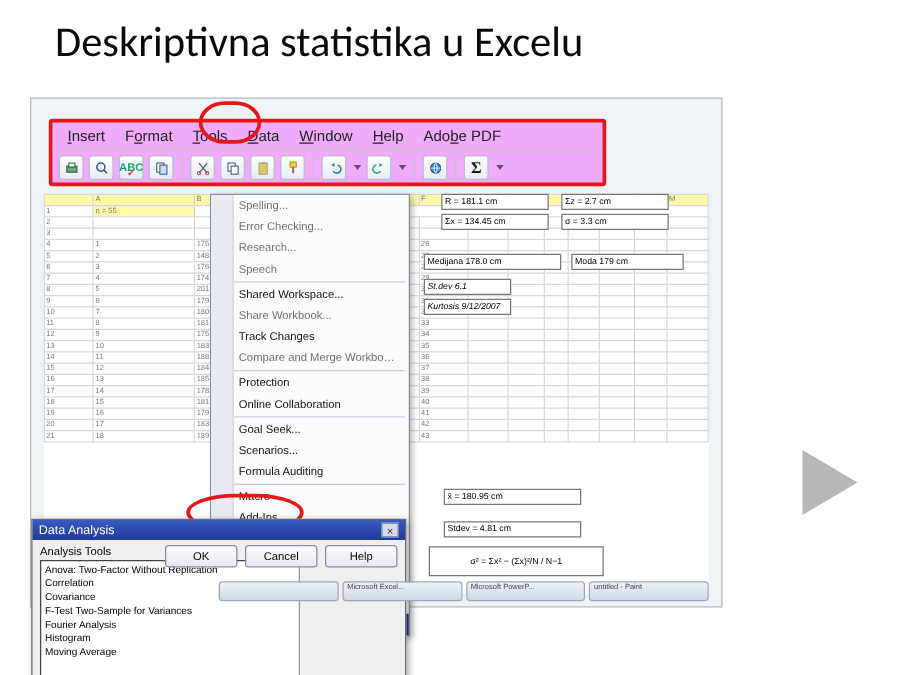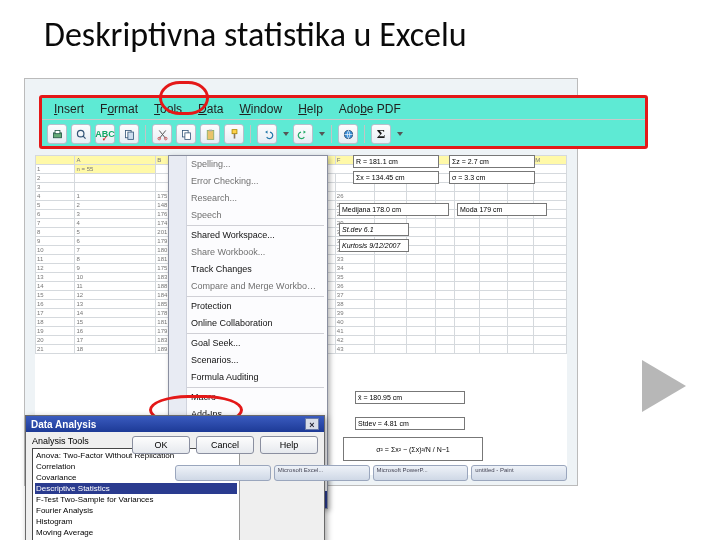--- a/index.html
+++ b/index.html
@@ -1,20 +1,20 @@
 <!DOCTYPE html>
 <html><head>
 <meta charset="utf-8">
 <style>
   *{box-sizing:border-box;margin:0;padding:0;font-family:"Segoe UI",Tahoma,sans-serif}
   body{width:720px;height:540px;background:#fff;overflow:hidden;position:relative}
   .slide-title{font-size:34px;font-weight:400;padding:14px 0 6px 44px;color:#0a0a0a;font-family:Calibri,sans-serif}
   .stage{position:absolute;left:24px;top:78px;width:554px;height:408px;background:#eef3f6;border:1px solid #bbb}
   
-  .menubar-wrap{position:absolute;left:14px;top:16px;width:609px;height:54px;border:3px solid #e41818;border-radius:3px;background:#5eead4}
+  .menubar-wrap{position:absolute;left:14px;top:16px;width:446px;height:54px;border:3px solid #e41818;border-radius:3px;background:#f0abfc}
   .menubar{display:flex;gap:4px;padding:2px 6px 0 6px;font-size:12px;color:#222}
   .menubar span{padding:2px 6px;cursor:default}
   .menubar span u{text-decoration:underline}
   .toolbar{display:flex;align-items:center;gap:4px;padding:4px 5px;border-top:1px solid #c9c9c9;margin-top:1px}
   .tbtn{width:20px;height:20px;border:1px solid #b7c0cc;border-radius:3px;background:linear-gradient(#fdfdfd,#e7edf4);display:flex;align-items:center;justify-content:center;font-size:11px;color:#345}
   .tbtn svg{width:13px;height:13px}
   .sep{width:1px;height:18px;background:#c4c4c4;margin:0 2px}
   .sigma{font-family:"Times New Roman",serif;font-weight:bold;font-size:13px;color:#1a1a1a}
   .drop{width:0;height:0;border-left:3px solid transparent;border-right:3px solid transparent;border-top:4px solid #555;margin-left:2px}
   
@@ -30,21 +30,21 @@
   .toolsmenu{position:absolute;left:143px;top:76px;width:160px;background:#fcfcfe;border:1px solid #8a8fa0;box-shadow:2px 2px 5px rgba(0,0,0,.3);font-size:9px;color:#707070}
   .toolsmenu .mi{padding:2px 8px 2px 22px;border-bottom:0;line-height:13px;white-space:nowrap;overflow:hidden;text-overflow:ellipsis}
   .toolsmenu .mi.en{color:#111}
   .toolsmenu .msep{height:1px;background:#d0d0d6;margin:1px 3px}
   .toolsmenu .mihl{background:#2a3b8f;color:#fff}
   .toolsmenu .iconstrip{position:absolute;left:0;top:0;bottom:0;width:18px;background:#e8ebf3;border-right:1px solid #d0d3dd}
   
   .redcircle2{position:absolute;left:124px;top:316px;width:94px;height:30px;border:3px solid #e41818;border-radius:50%/60%;pointer-events:none}
   
   .dlg{position:absolute;left:0;top:336px;width:300px;background:#efefef;border:1px solid #6a6a6a;box-shadow:2px 2px 6px rgba(0,0,0,.35)}
-  .dlg .titlebar{background:linear-gradient(#3a5bbf,#1d3a96);color:#fff;font-size:10px;font-weight:700;padding:2px 5px;display:flex;justify-content:space-between;align-items:center}
+  .dlg .titlebar{background:linear-gradient(#3a5bbf,#1d3a96);color:#fff;font-size:10px;font-weight:400;padding:2px 5px;display:flex;justify-content:space-between;align-items:center}
   .dlg .closebtn{width:14px;height:12px;background:#d8dde8;color:#223;font-size:9px;text-align:center;line-height:12px;border:1px solid #6a7aa8}
   .dlg .body{padding:4px 6px 6px 6px;font-size:9px;position:relative}
   .dlg .lbl{font-size:9px;margin-bottom:2px}
   .dlg .listbox{width:208px;height:102px;background:#fff;border:1px inset #9a9a9a;overflow:hidden;font-size:8px;line-height:11px;padding:1px 2px}
   .dlg .listbox div{white-space:nowrap;overflow:hidden;text-overflow:ellipsis;padding:0 1px}
   .dlg .listbox .sel{background:#2a3b8f;color:#fff}
   .dlg .btncol{position:absolute;right:6px;top:4px;display:flex;flex-direction:row;gap:6px}
   .winbtn{width:58px;height:18px;font-size:9px;background:linear-gradient(#fdfdfd,#e6e9ee);border:1px solid #8a8fa0;border-radius:3px;text-align:center;line-height:16px}
   
   .play{position:absolute;right:34px;top:360px;width:0;height:0;border-top:26px solid transparent;border-bottom:26px solid transparent;border-left:44px solid #b7b7b7}
@@ -540,21 +540,20 @@
     <div class="titlebar">
       <span>Data Analysis</span>
       <span class="closebtn">×</span>
     </div>
     <div class="body">
       <div class="lbl"><span>Analysis Tools</span></div>
       <div class="listbox" id="analysis-list">
           <div>Anova: Two-Factor Without Replication</div>
           <div>Correlation</div>
           <div>Covariance</div>
-          <div class="sel">Descriptive Statistics</div>
           <div>F-Test Two-Sample for Variances</div>
           <div>Fourier Analysis</div>
           <div>Histogram</div>
           <div>Moving Average</div>
         </div>
       <div class="btncol">
         <div class="winbtn">OK</div>
         <div class="winbtn">Cancel</div>
         <div class="winbtn">Help</div>
       </div>

